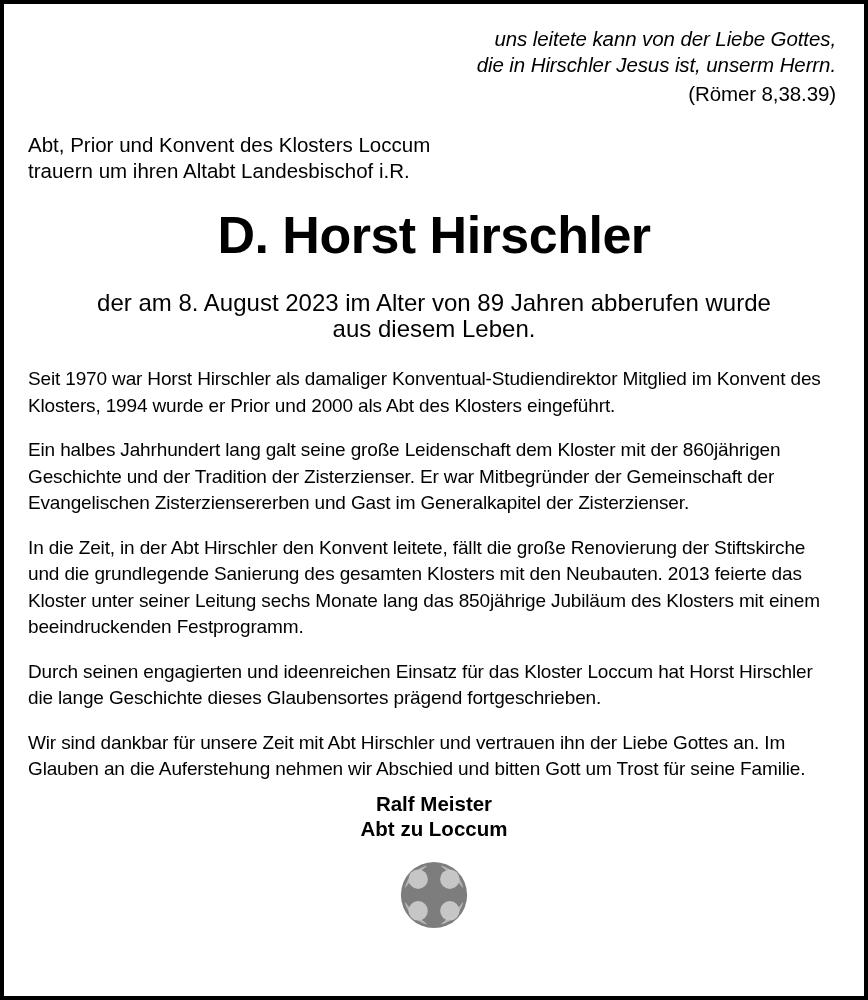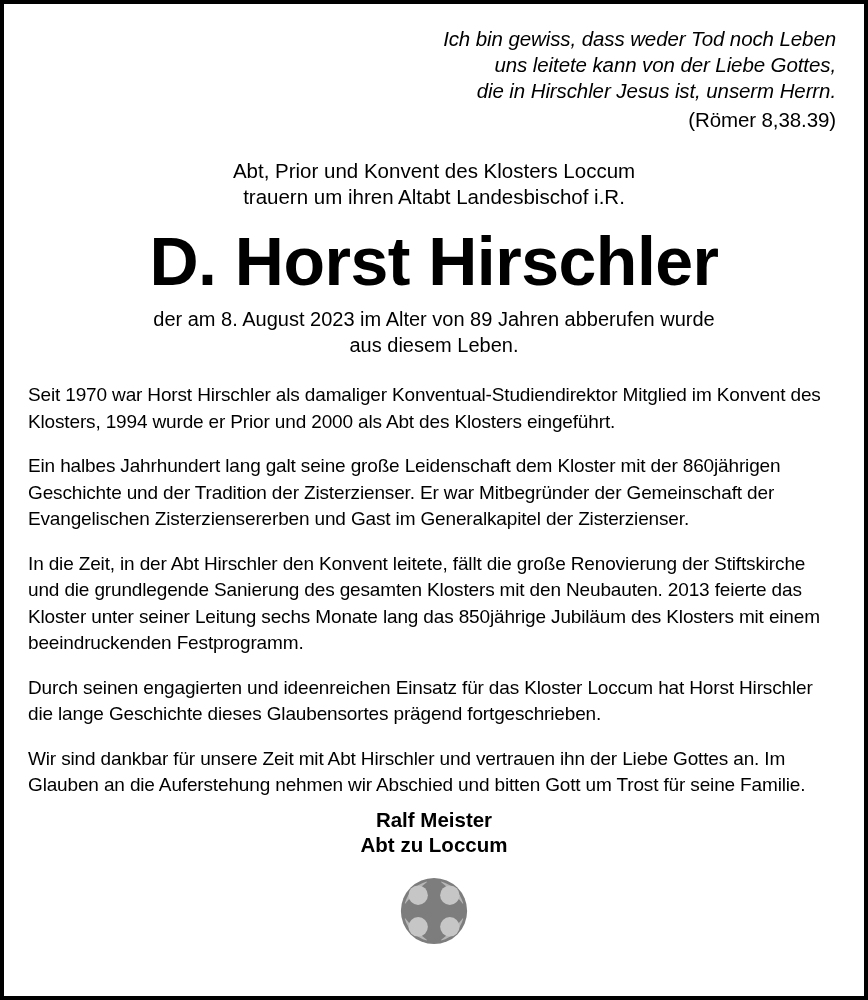--- a/index.html
+++ b/index.html
@@ -42,43 +42,43 @@
   }
   .epigraph .vline { display: block; }
   .epigraph .ref {
     display: block;
     font-style: normal;
     margin-top: 3px;
   }
 
   
   .intro {
-    text-align: center;
+    text-align: left;
     font-size: 20.5px;
     line-height: 26px;
     margin-top: 25px;
   }
   .intro span { display: block; }
 
   
   .name {
     text-align: center;
     font-weight: bold;
-    font-size: 68px;
+    font-size: 52px;
     line-height: 58px;
     letter-spacing: -0.5px;
     margin-top: 22px;
   }
 
   
   .datelines {
     text-align: center;
-    font-size: 20px;
+    font-size: 24px;
     line-height: 26px;
-    margin-top: 16px;
+    margin-top: 26px;
   }
   .datelines span { display: block; }
 
   
   .body {
     margin-top: 24px;
   }
   .body p {
     margin: 0 0 18px 0;
     font-size: 19px;
@@ -111,21 +111,20 @@
     display: block;
   }
 </style>
 </head>
 <body>
 
 <div class="notice">
   <div class="inner">
 
     <div class="epigraph">
-      <span class="vline">Ich bin gewiss, dass weder Tod noch Leben</span>
       <span class="vline">uns leitete kann von der Liebe Gottes,</span>
       <span class="vline">die in Hirschler Jesus ist, unserm Herrn.</span>
       <span class="ref">(Römer 8,38.39)</span>
     </div>
 
     <div class="intro">
       <span>Abt, Prior und Konvent des Klosters Loccum</span>
       <span>trauern um ihren Altabt Landesbischof i.R.</span>
     </div>
 

